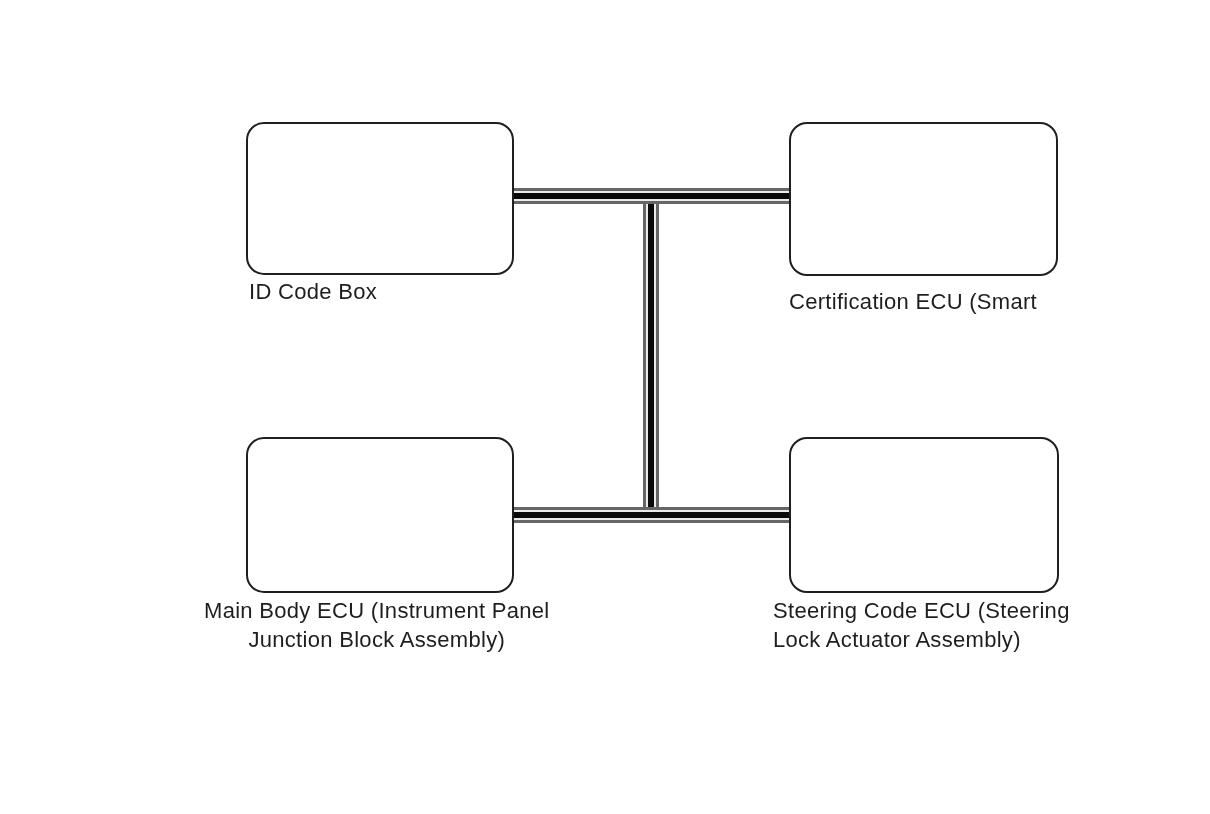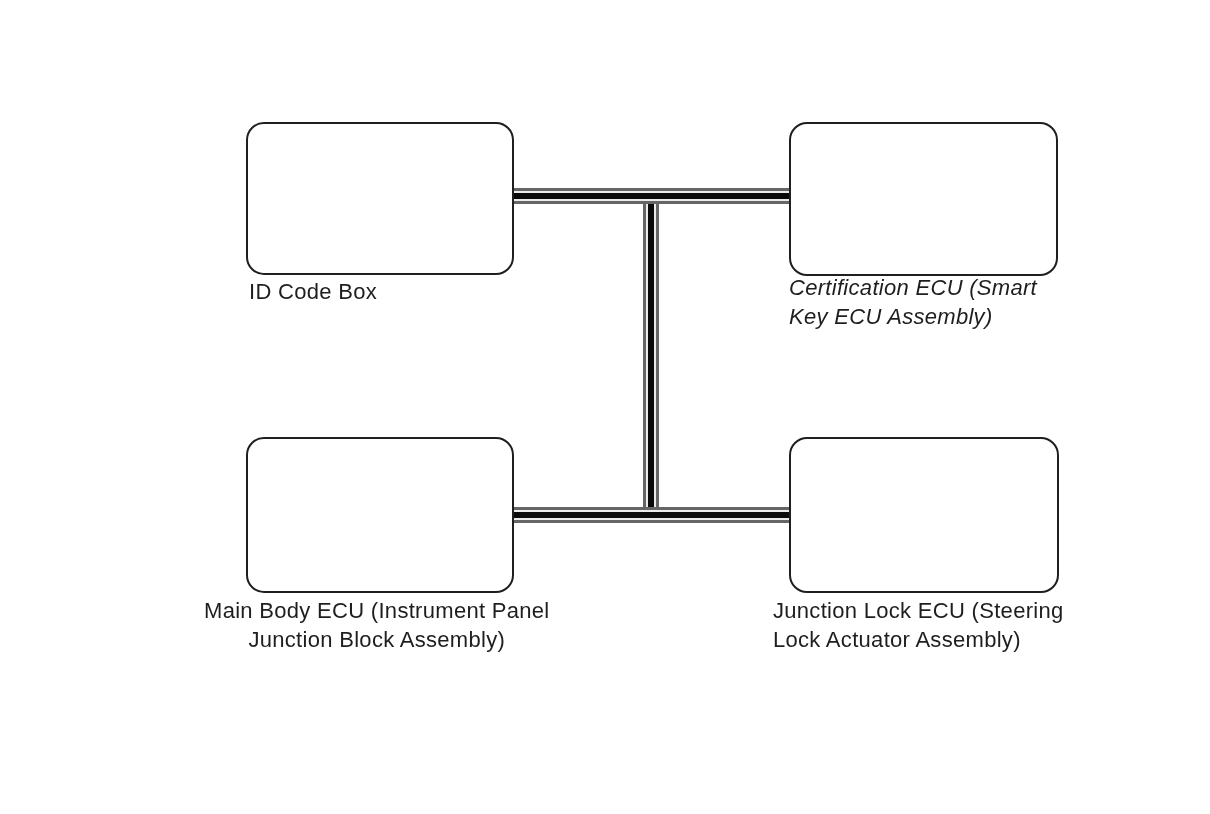--- a/index.html
+++ b/index.html
@@ -66,28 +66,27 @@
 
   <div class="node" style="left:225px; top:122px; width:264px; height:149px;"></div>
   <div class="node" style="left:768px; top:122px; width:265px; height:150px;"></div>
   <div class="node" style="left:225px; top:437px; width:264px; height:152px;"></div>
   <div class="node" style="left:768px; top:437px; width:266px; height:152px;"></div>
 
   <div class="node-label" style="left:228px; top:277px;">
     <div>ID Code Box</div>
   </div>
 
-  <div class="node-label" style="left:768px; top:273px;font-style:italic;">
+  <div class="node-label" style="left:768px; top:287px;">
     <div>Certification ECU (Smart</div>
-    <div>Key ECU Assembly)</div>
   </div>
 
   <div class="node-label" style="left:183px; top:596px;text-align:center;">
     <div>Main Body ECU (Instrument Panel</div>
     <div>Junction Block Assembly)</div>
   </div>
 
   <div class="node-label" style="left:752px; top:596px;">
-    <div>Junction Lock ECU (Steering</div>
+    <div>Steering Code ECU (Steering</div>
     <div>Lock Actuator Assembly)</div>
   </div>
 
 </div>
 
 </body></html>

